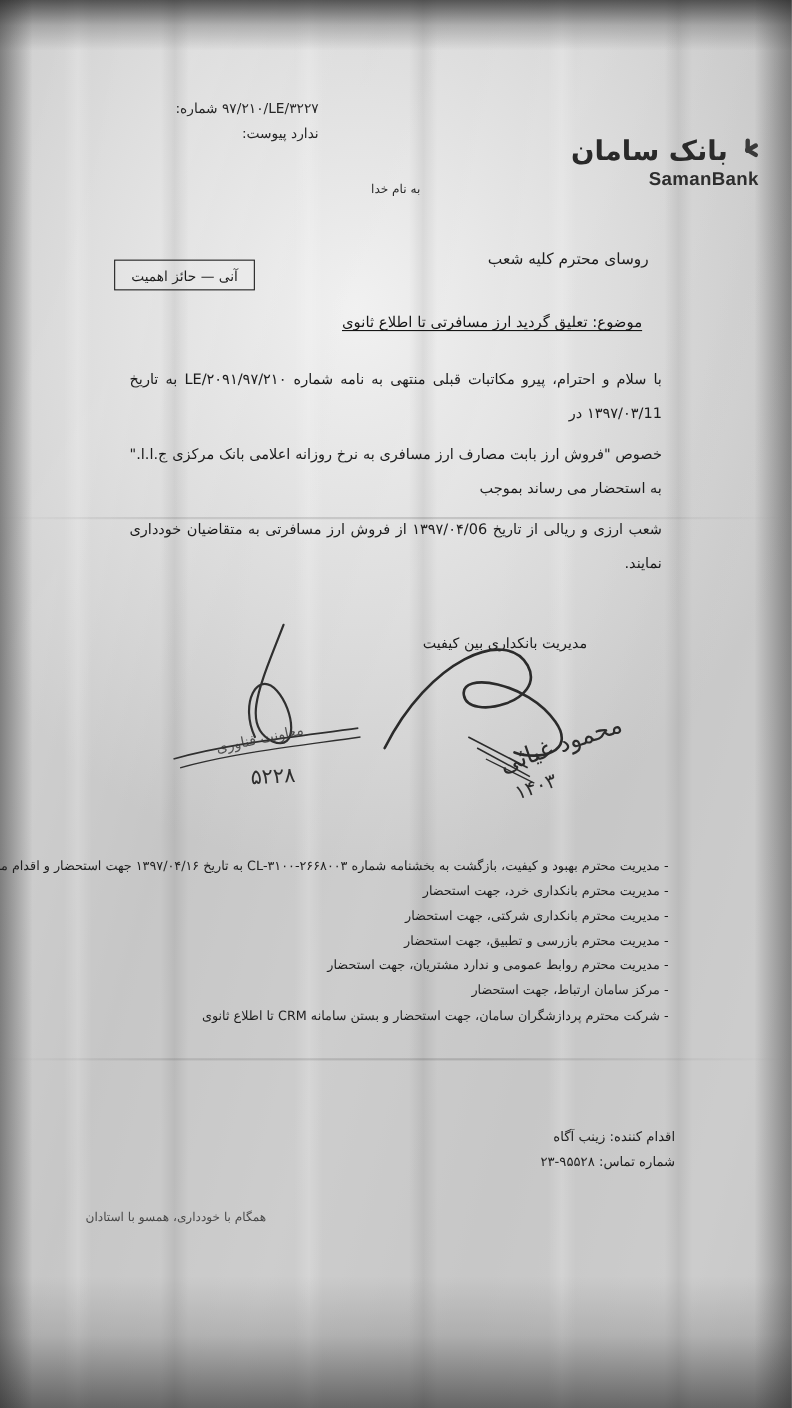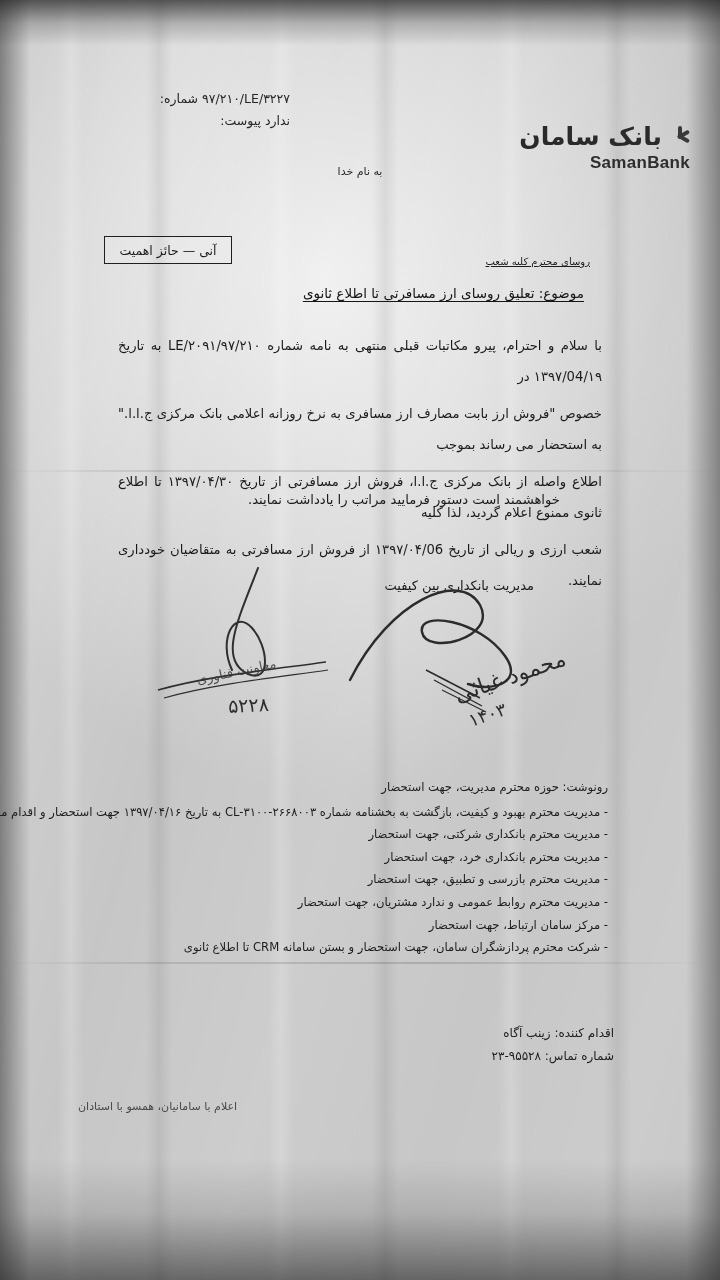--- a/index.html
+++ b/index.html
@@ -146,24 +146,23 @@
     justify-content: center;
     font-size: 12.5px;
     letter-spacing: 0.5px;
     color: #1c1c1c;
     background: rgba(255,255,255,0.12);
   }
 
   .to-line {
     position: absolute;
     right: 130px;
-    top: 256px;
-    font-size: 10px;
+    top: 228px;
+    font-size: 14px;
     color: #1c1c1c;
-    text-decoration: underline;
   }
 
   .subject {
     position: absolute;
     right: 136px;
     top: 285px;
     font-size: 13.5px;
     color: #161616;
     text-decoration: underline;
     text-underline-offset: 3px;
@@ -329,30 +328,28 @@
       </div>
       <div class="logo-en">SamanBank</div>
     </div>
 
     <div class="bismillah">به نام خدا</div>
 
     <div class="important-box">آنی — حائز اهمیت</div>
 
     <div class="to-line">روسای محترم کلیه شعب</div>
 
-    <div class="subject">موضوع: تعلیق روسای ارز مسافرتی تا اطلاع ثانوی</div>
+    <div class="subject">موضوع: تعلیق گردید ارز مسافرتی تا اطلاع ثانوی</div>
 
     <div class="body">
-      <p>با سلام و احترام، پیرو مکاتبات قبلی منتهی به نامه شماره ۹۷/۲۱۰/LE/۲۰۹۱ به تاریخ ۱۳۹۷/04/۱۹ در</p>
+      <p>با سلام و احترام، پیرو مکاتبات قبلی منتهی به نامه شماره ۹۷/۲۱۰/LE/۲۰۹۱ به تاریخ ۱۳۹۷/۰۳/11 در</p>
       <p>خصوص "فروش ارز بابت مصارف ارز مسافری به نرخ روزانه اعلامی بانک مرکزی ج.ا.ا." به استحضار می رساند بموجب</p>
-      <p>اطلاع واصله از بانک مرکزی ج.ا.ا، فروش ارز مسافرتی از تاریخ ۱۳۹۷/۰۴/۳۰ تا اطلاع ثانوی ممنوع اعلام گردید، لذا کلیه</p>
       <p>شعب ارزی و ریالی از تاریخ ۱۳۹۷/۰۴/06 از فروش ارز مسافرتی به متقاضیان خودداری نمایند.</p>
     </div>
 
-    <div class="closing">خواهشمند است دستور فرمایید مراتب را یادداشت نمایند.</div>
 
     <div class="sign-title">مدیریت بانکداری بین کیفیت</div>
 
     <svg class="sig" width="240" height="170" viewBox="0 0 240 170" style="left:330px; top:560px;">
       <path d="M20 120 C 60 40, 130 10, 150 45 C 168 78, 96 96, 92 72 C 88 50, 150 60, 175 96 C 195 124, 160 132, 138 124" fill="none" stroke="#2b2b2b" stroke-width="2.4" stroke-linecap="round"></path>
       <path d="M96 110 L 150 138" fill="none" stroke="#2b2b2b" stroke-width="1.6"></path>
       <path d="M104 120 L 152 146" fill="none" stroke="#2b2b2b" stroke-width="1.4"></path>
       <path d="M112 130 L 156 152" fill="none" stroke="#2b2b2b" stroke-width="1.2"></path>
     </svg>
 
@@ -361,46 +358,42 @@
       <path d="M10 140 C 60 126, 120 120, 178 112" fill="none" stroke="#2f2f2f" stroke-width="1.6"></path>
       <path d="M16 148 C 66 134, 124 128, 180 120" fill="none" stroke="#2f2f2f" stroke-width="1.2"></path>
     </svg>
 
     <div class="sig-name">محمود غیاثی</div>
     <div class="sig-date">۱۴۰۳</div>
     <div class="sig-num">۵۲۲۸</div>
     <div class="sig-scribble">معاونت فناوری</div>
 
     <div class="cc">
-      <div class="head">
-        <span>رونوشت:</span>
-        <span>حوزه محترم مدیریت، جهت استحضار</span>
-      </div>
       <ul>
         <li>مدیریت محترم بهبود و کیفیت، بازگشت به بخشنامه شماره ۲۶۶۸۰۰۳-CL-۳۱۰۰ به تاریخ ۱۳۹۷/۰۴/۱۶ جهت استحضار و اقدام مقتضی</li>
+        <li>مدیریت محترم بانکداری خرد، جهت استحضار</li>
         <li>مدیریت محترم بانکداری شرکتی، جهت استحضار</li>
-        <li>مدیریت محترم بانکداری خرد، جهت استحضار</li>
         <li>مدیریت محترم بازرسی و تطبیق، جهت استحضار</li>
         <li>مدیریت محترم روابط عمومی و ندارد مشتریان، جهت استحضار</li>
         <li>مرکز سامان ارتباط، جهت استحضار</li>
         <li>شرکت محترم پردازشگران سامان، جهت استحضار و بستن سامانه CRM تا اطلاع ثانوی</li>
       </ul>
     </div>
 
     <div class="footer-block">
       <div>
         <span>اقدام کننده:</span>
         <span>زینب آگاه</span>
       </div>
       <div>
         <span>شماره تماس:</span>
         <span class="num">۲۳-۹۵۵۲۸</span>
       </div>
     </div>
 
-    <div class="slogan">اعلام با سامانیان، همسو با استادان</div>
+    <div class="slogan">همگام با خودداری، همسو با استادان</div>
   </div>
 
   <div class="shadow-top"></div>
   <div class="shadow-bottom"></div>
   <div class="shadow-left"></div>
   <div class="shadow-right"></div>
 </div>
 
 </body></html>

